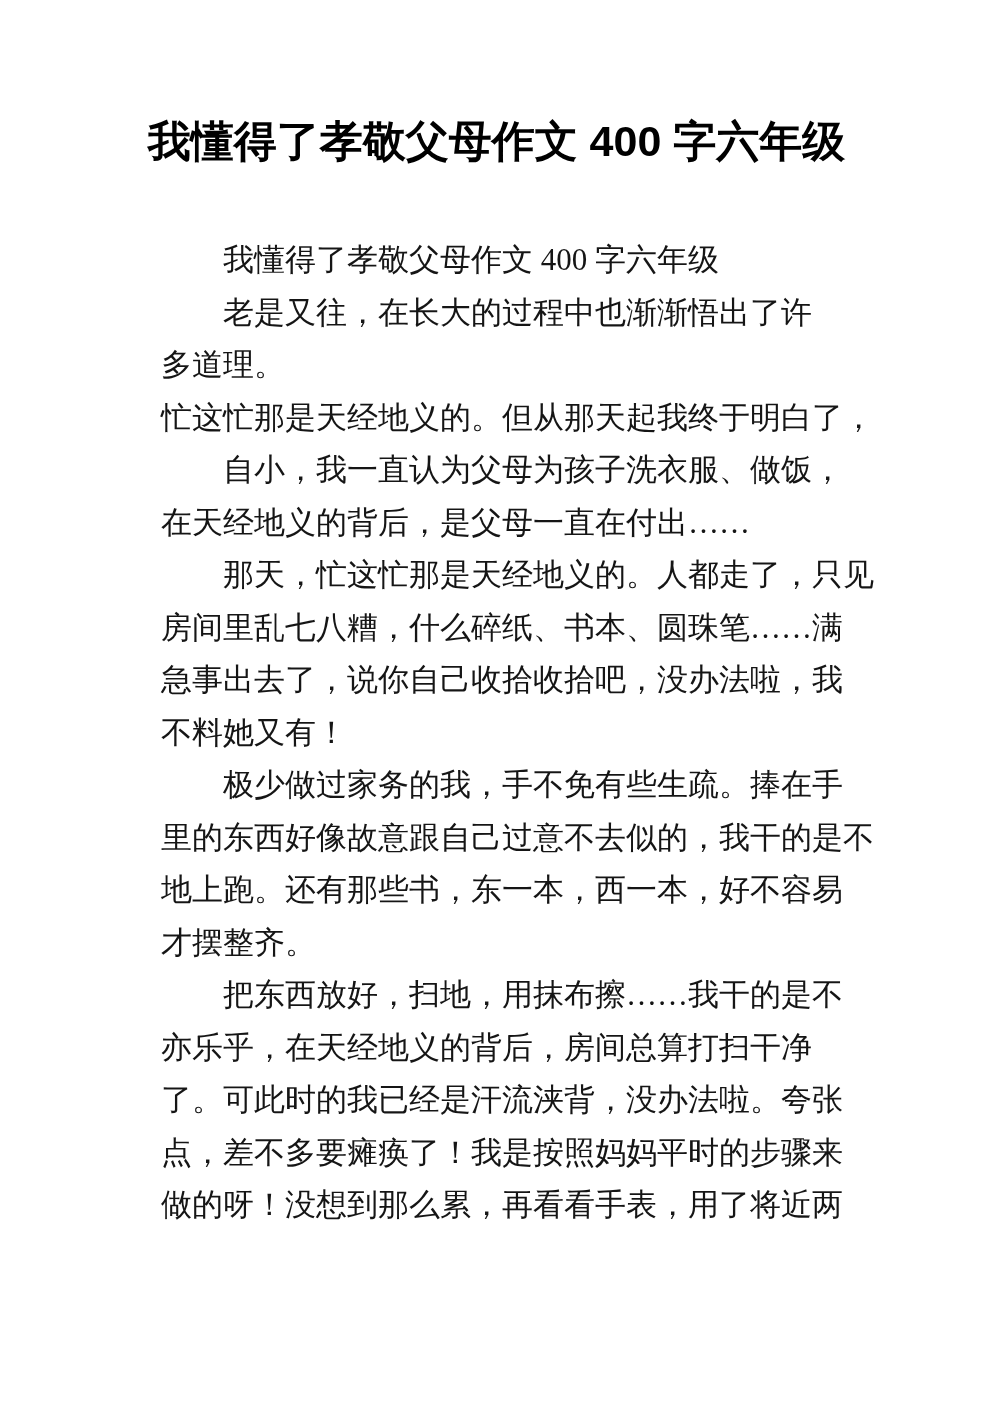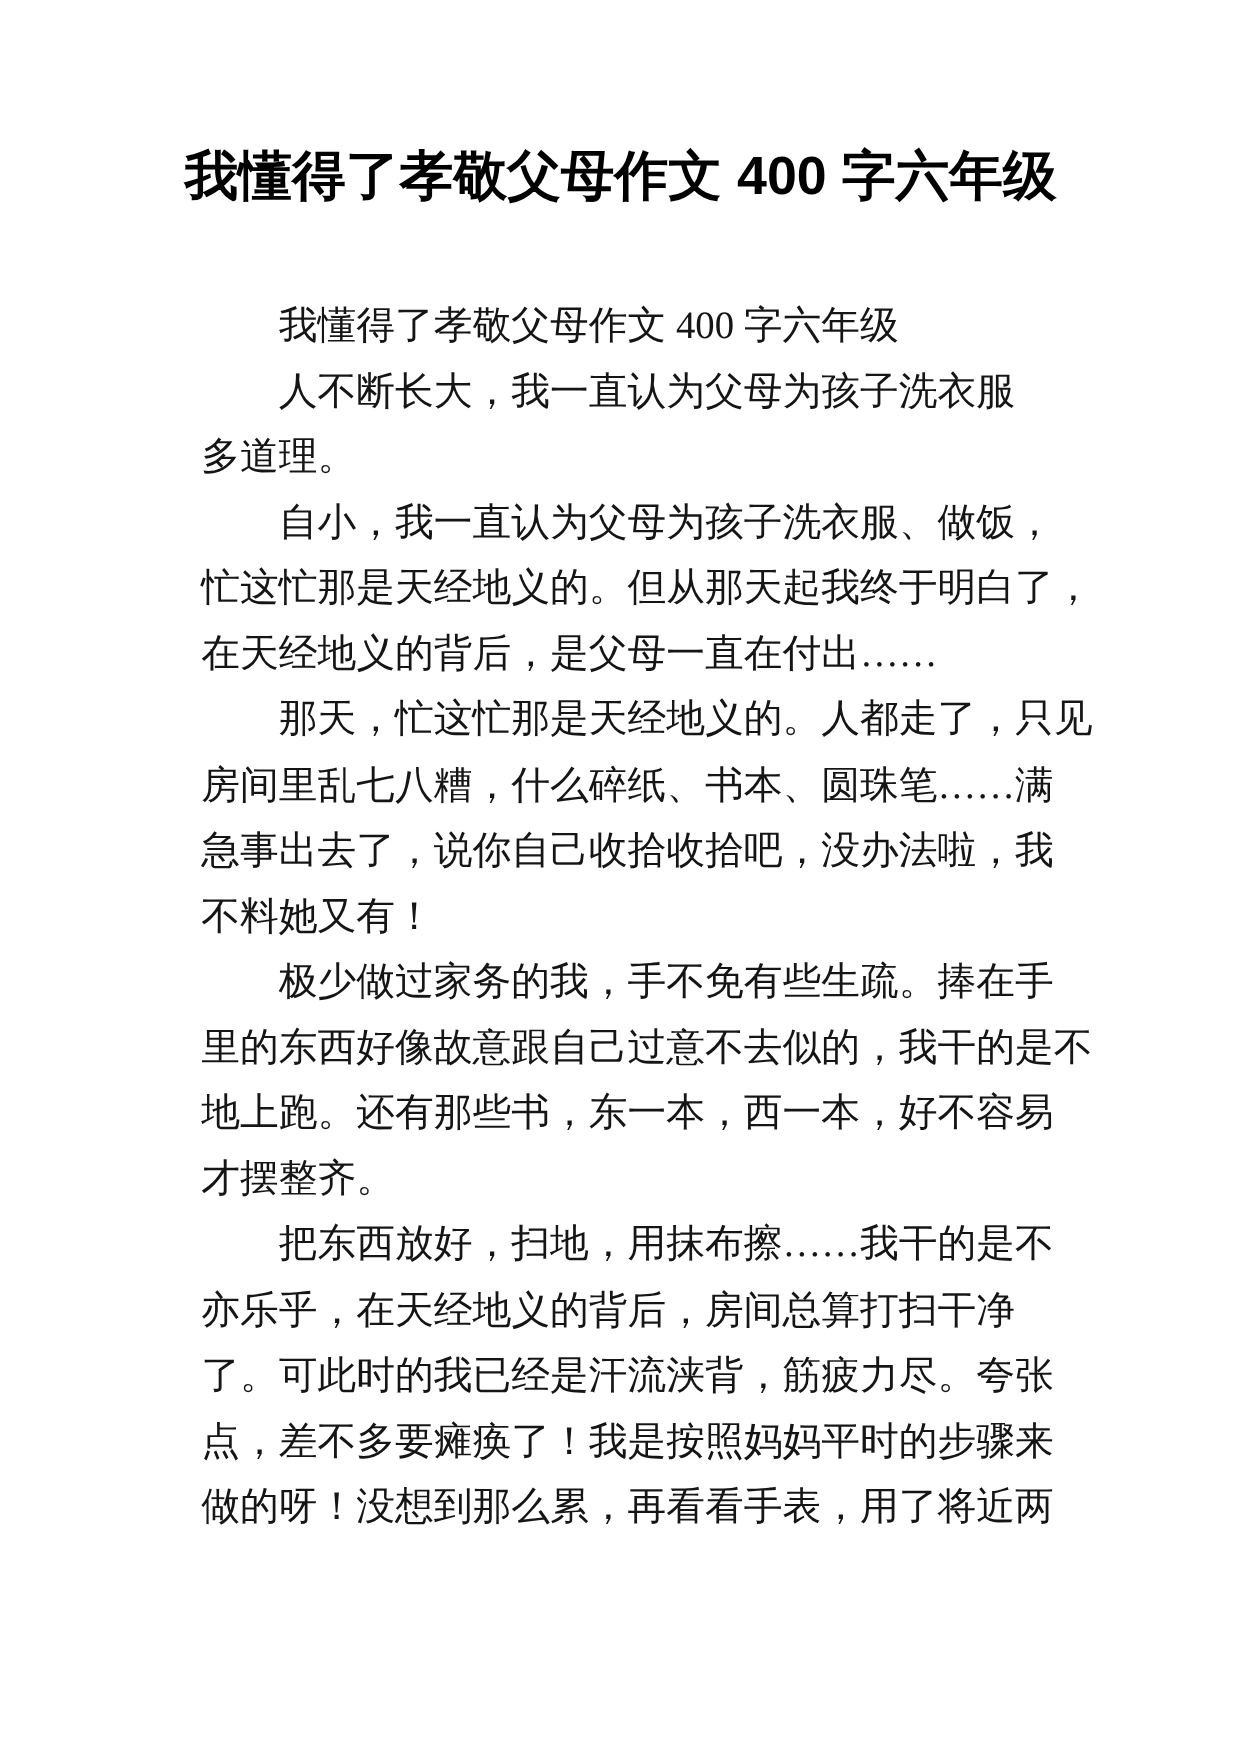--- a/index.html
+++ b/index.html
@@ -51,32 +51,32 @@
   }
 </style>
 </head>
 <body>
 
 <div class="page">
   <h1 class="doc-title">我懂得了孝敬父母作文 400 字六年级</h1>
 
   <div class="body-text">
       <div class="line indent">我懂得了孝敬父母作文 400 字六年级</div>
-      <div class="line indent">人不断长大，我一直认为父母为孩子洗衣服</div>
+      <div class="line indent">老是又往，在长大的过程中也渐渐悟出了许</div>
       <div class="line">多道理。</div>
+      <div class="line">忙这忙那是天经地义的。但从那天起我终于明白了，</div>
       <div class="line indent">自小，我一直认为父母为孩子洗衣服、做饭，</div>
-      <div class="line">忙这忙那是天经地义的。但从那天起我终于明白了，</div>
       <div class="line">在天经地义的背后，是父母一直在付出……</div>
       <div class="line indent">那天，忙这忙那是天经地义的。人都走了，只见</div>
       <div class="line">房间里乱七八糟，什么碎纸、书本、圆珠笔……满</div>
       <div class="line">急事出去了，说你自己收拾收拾吧，没办法啦，我</div>
       <div class="line">不料她又有！</div>
       <div class="line indent">极少做过家务的我，手不免有些生疏。捧在手</div>
       <div class="line">里的东西好像故意跟自己过意不去似的，我干的是不</div>
       <div class="line">地上跑。还有那些书，东一本，西一本，好不容易</div>
       <div class="line">才摆整齐。</div>
       <div class="line indent">把东西放好，扫地，用抹布擦……我干的是不</div>
       <div class="line">亦乐乎，在天经地义的背后，房间总算打扫干净</div>
-      <div class="line">了。可此时的我已经是汗流浃背，筋疲力尽。夸张</div>
+      <div class="line">了。可此时的我已经是汗流浃背，没办法啦。夸张</div>
       <div class="line">点，差不多要瘫痪了！我是按照妈妈平时的步骤来</div>
       <div class="line">做的呀！没想到那么累，再看看手表，用了将近两</div>
     </div>
 </div>
 
 </body></html>

